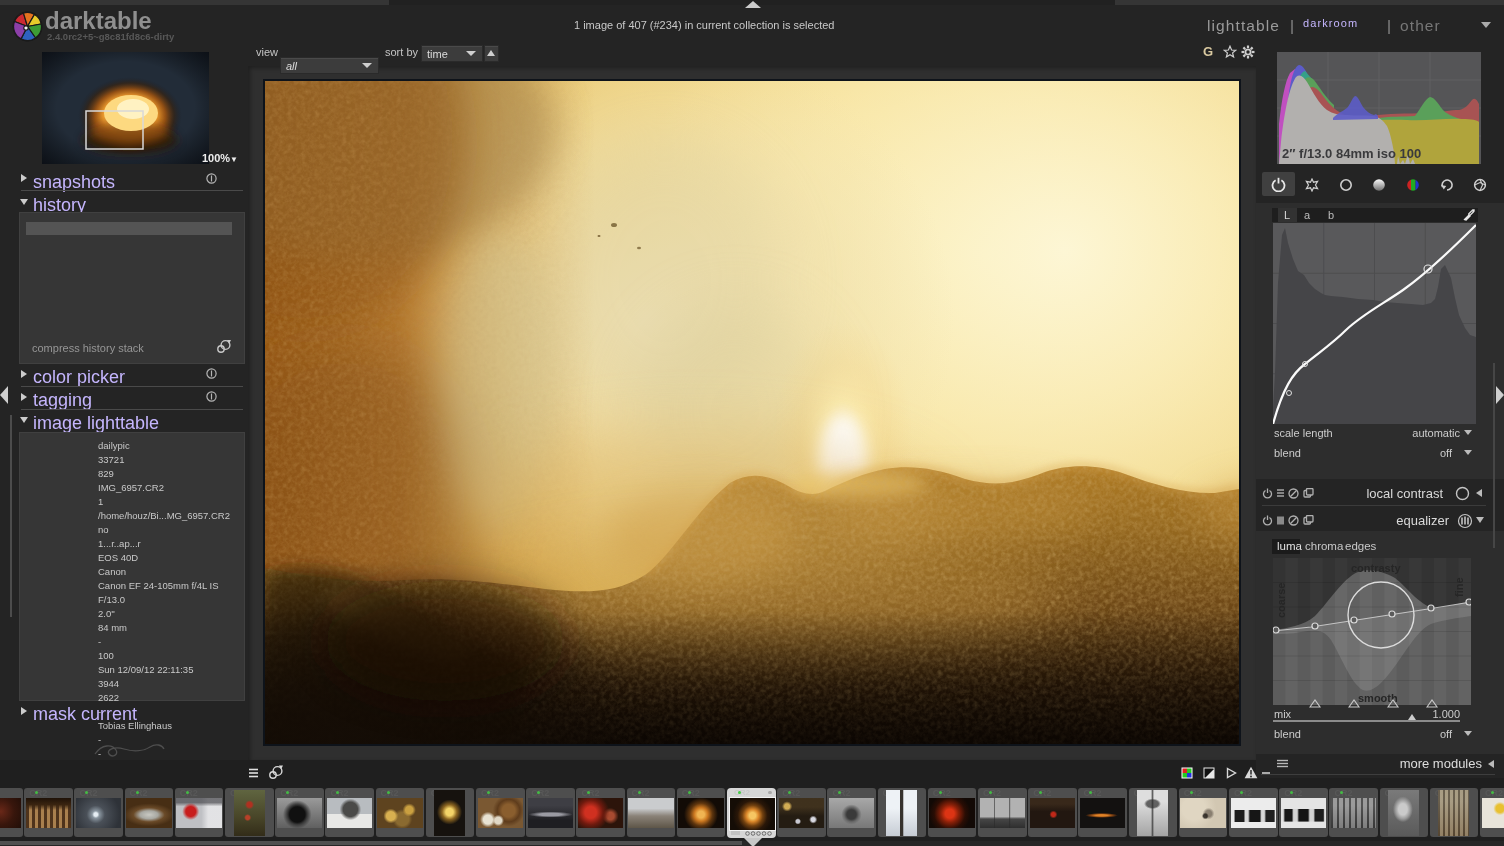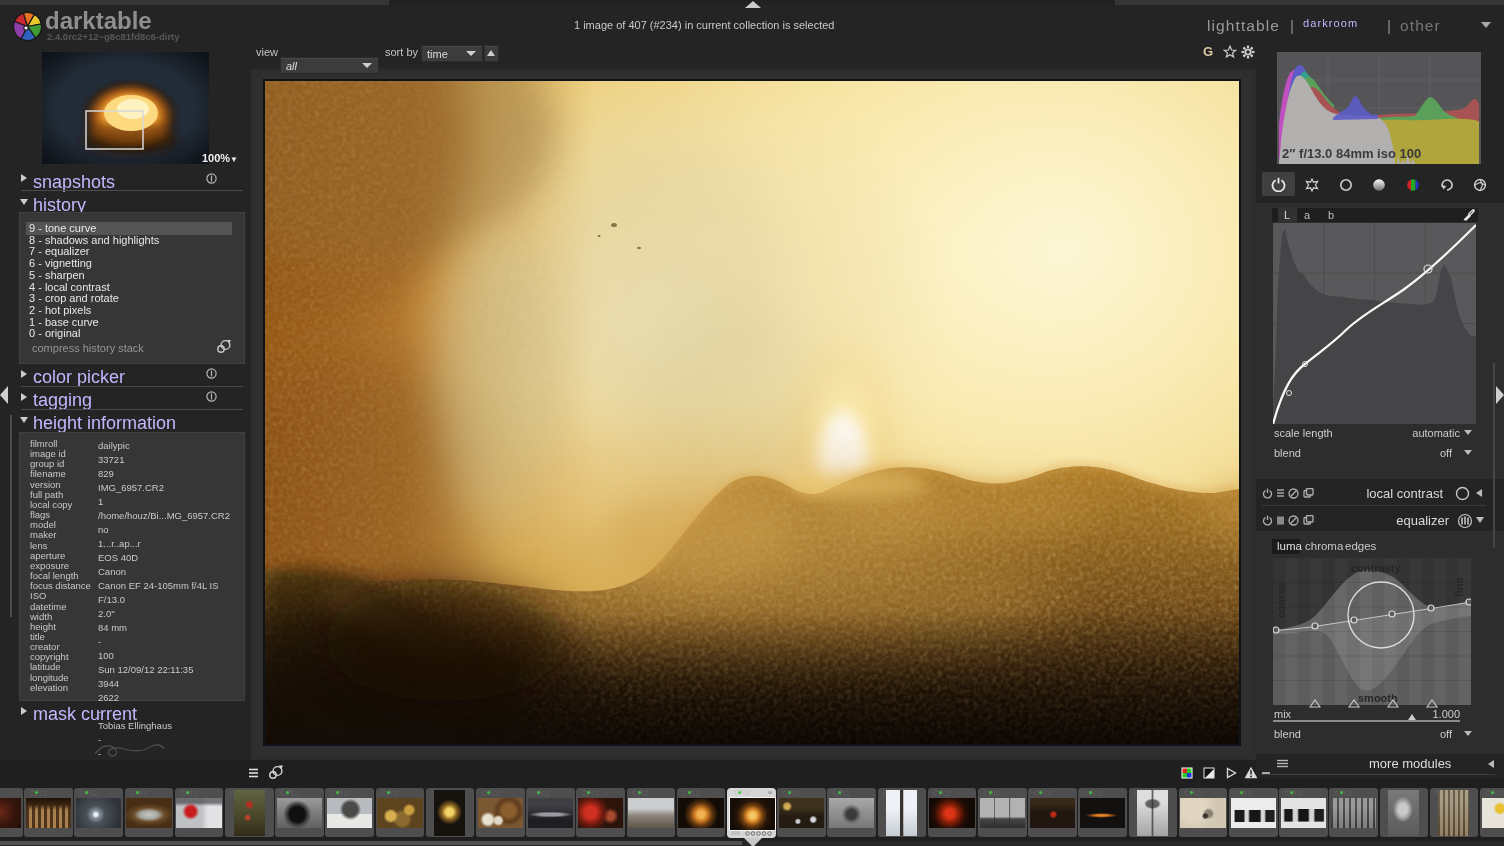--- a/index.html
+++ b/index.html
@@ -179,21 +179,21 @@
       <path d="M0,0 L-13,-5 A14 14 0 0 1 -4,-13.4 Z" fill="#cc2a33"></path>
       <path d="M0,0 L-4,-13.4 A14 14 0 0 1 7,-12.1 Z" fill="#e4721f"></path>
       <path d="M0,0 L7,-12.1 A14 14 0 0 1 13.7,-2.5 Z" fill="#e8cb2a"></path>
       <path d="M0,0 L13.7,-2.5 A14 14 0 0 1 8,11.5 Z" fill="#3d9c35"></path>
       <path d="M0,0 L8,11.5 A14 14 0 0 1 -6.5,12.4 Z" fill="#2f62c0"></path>
       <path d="M0,0 L-6.5,12.4 A14 14 0 0 1 -13,-5 Z" fill="#8c3fa8"></path>
       <circle cx="-1.5" cy="1.5" r="2.2" fill="#f2f2f2"></circle>
     </g>
   </svg>
   <div class="abs" style="left:45px;top:7px;font-size:24px;font-weight:bold;color:#8f8f8f;letter-spacing:0px;">darktable</div>
-  <div class="abs" style="left:47px;top:31px;font-size:9.5px;font-weight:bold;color:#585858;">2.4.0rc2+12~g8c81fd8c6-dirty</div>
+  <div class="abs" style="left:47px;top:31px;font-size:9.5px;font-weight:bold;color:#585858;">2.4.0rc2+5~g8c81fd8c6-dirty</div>
 
   <svg class="abs" style="left:42px;top:52px;" width="167" height="112" viewBox="0 0 167 112">
     <defs>
       <radialGradient id="navglow" cx="0.5" cy="0.5" r="0.5">
         <stop offset="0" stop-color="#ffeeae"></stop>
         <stop offset="0.3" stop-color="#fbd171"></stop>
         <stop offset="0.52" stop-color="#e8962c"></stop>
         <stop offset="0.68" stop-color="#a05410" stop-opacity="0.9"></stop>
         <stop offset="0.85" stop-color="#3a220c" stop-opacity="0.6"></stop>
         <stop offset="1" stop-color="#1a1d26" stop-opacity="0"></stop>
@@ -222,30 +222,20 @@
   <svg class="abs" style="left:206px;top:173px;" width="11" height="11" viewBox="0 0 11 11">
     <circle cx="5.5" cy="5.5" r="4.6" fill="none" stroke="#b5b5b5" stroke-width="1.2"></circle>
     <line x1="5.5" y1="2.5" x2="5.5" y2="8.5" stroke="#b5b5b5" stroke-width="1.2"></line>
   </svg>
   <div class="sep" style="left:21px;top:190px;width:222px;"></div>
 
   <div class="abs" style="left:20px;top:199px;width:0;height:0;border-left:4px solid transparent;border-right:4px solid transparent;border-top:6px solid #cccccc;"></div>
   <div class="abs hdr" style="left:33px;top:195px;">history</div>
   <div class="abs" style="left:19px;top:212px;width:224px;height:150px;background:#363636;border:1px solid #404040;">
     <div class="abs" style="left:6px;top:9px;width:206px;height:13px;background:#545454;"></div>
-    <div class="abs" id="histitems" style="left:9px;top:10px;font-size:11px;color:#e8e8e8;line-height:11.7px;white-space:pre;">9 - tone curve
-8 - shadows and highlights
-7 - equalizer
-6 - vignetting
-5 - sharpen
-4 - local contrast
-3 - crop and rotate
-2 - hot pixels
-1 - base curve
-0 - original</div>
     <div class="abs" style="left:12px;top:129px;font-size:11px;color:#969696;">compress history stack</div>
     <svg class="abs" style="left:196px;top:126px;" width="16" height="15" viewBox="0 0 16 15">
       <circle cx="5" cy="10" r="3.2" fill="none" stroke="#c8c8c8" stroke-width="1.4"></circle>
       <circle cx="9.5" cy="6" r="4.4" fill="none" stroke="#c8c8c8" stroke-width="1.4"></circle>
       <path d="M11,1 L15,1 L13,5 Z" fill="#c8c8c8"></path>
     </svg>
   </div>
 
   <div class="abs" style="left:21px;top:370px;width:0;height:0;border-top:4px solid transparent;border-bottom:4px solid transparent;border-left:6px solid #cccccc;"></div>
   <div class="abs hdr" style="left:33px;top:367px;">color picker</div>
@@ -256,47 +246,22 @@
   <div class="sep" style="left:21px;top:386px;width:222px;"></div>
   <div class="abs" style="left:21px;top:393px;width:0;height:0;border-top:4px solid transparent;border-bottom:4px solid transparent;border-left:6px solid #cccccc;"></div>
   <div class="abs hdr" style="left:33px;top:390px;">tagging</div>
   <svg class="abs" style="left:206px;top:391px;" width="11" height="11" viewBox="0 0 11 11">
     <circle cx="5.5" cy="5.5" r="4.6" fill="none" stroke="#b5b5b5" stroke-width="1.2"></circle>
     <line x1="5.5" y1="2.5" x2="5.5" y2="8.5" stroke="#b5b5b5" stroke-width="1.2"></line>
   </svg>
   <div class="sep" style="left:21px;top:409px;width:222px;"></div>
 
   <div class="abs" style="left:20px;top:417px;width:0;height:0;border-left:4px solid transparent;border-right:4px solid transparent;border-top:6px solid #cccccc;"></div>
-  <div class="abs hdr" style="left:33px;top:413px;">height information</div>
+  <div class="abs hdr" style="left:33px;top:413px;">image lighttable</div>
   <div class="abs" style="left:19px;top:432px;width:224px;height:267px;background:#363636;border:1px solid #404040;">
-    <div class="abs" id="infokeys" style="left:10px;top:6px;font-size:9.5px;color:#c9c9c9;line-height:10.15px;white-space:pre;">filmroll
-image id
-group id
-filename
-version
-full path
-local copy
-flags
-model
-maker
-lens
-aperture
-exposure
-focal length
-focus distance
-ISO
-datetime
-width
-height
-title
-creator
-copyright
-latitude
-longitude
-elevation</div>
     <div class="abs" id="infovals" style="left:78px;top:6px;font-size:9.5px;color:#c9c9c9;line-height:14px;white-space:pre;">dailypic
 33721
 829
 IMG_6957.CR2
 1
 /home/houz/Bi...MG_6957.CR2
 no
 1...r..ap...r
 EOS 40D
 Canon
@@ -553,21 +518,21 @@
   <div class="abs" style="left:1395px;top:728px;width:57px;font-size:11px;color:#cccccc;text-align:right;">off</div>
   <div class="abs" style="left:1464px;top:731px;width:0;height:0;border-left:4px solid transparent;border-right:4px solid transparent;border-top:5px solid #bbbbbb;"></div>
 
   <svg class="abs" style="left:1277px;top:759px;" width="11" height="9" viewBox="0 0 11 9">
     <g stroke="#b8b8b8" stroke-width="1.4">
         <line x1="0" y1="1.5" x2="11" y2="1.5"></line>
         <line x1="0" y1="4.5" x2="11" y2="4.5"></line>
         <line x1="0" y1="7.5" x2="11" y2="7.5"></line>
       </g>
   </svg>
-  <div class="abs" style="left:1369px;top:756px;width:113px;font-size:13px;color:#dedede;">more modules</div>
+  <div class="abs" style="left:1369px;top:756px;width:113px;font-size:13px;color:#dedede;text-align:right;">more modules</div>
   <div class="abs" style="left:1488px;top:760px;width:0;height:0;border-top:4.5px solid transparent;border-bottom:4.5px solid transparent;border-right:6px solid #bbbbbb;"></div>
   <div class="sep" style="left:1261px;top:774px;width:234px;background:#3e3e3e;"></div>
 
   <div class="abs" style="left:1493px;top:363px;width:2px;height:185px;background:#464646;"></div>
   <div class="abs" style="left:1496px;top:386px;width:0;height:0;border-top:9px solid transparent;border-bottom:9px solid transparent;border-left:8px solid #cfcfcf;"></div>
 
   <div class="abs" style="left:0;top:760px;width:1256px;height:86px;background:#1f1f1f;"></div>
   <div class="abs" style="left:1256px;top:778px;width:248px;height:68px;background:#1f1f1f;"></div>
   <svg class="abs" style="left:249px;top:768px;" width="9" height="10" viewBox="0 0 9 10">
     <g stroke="#e0e0e0" stroke-width="1.6">

